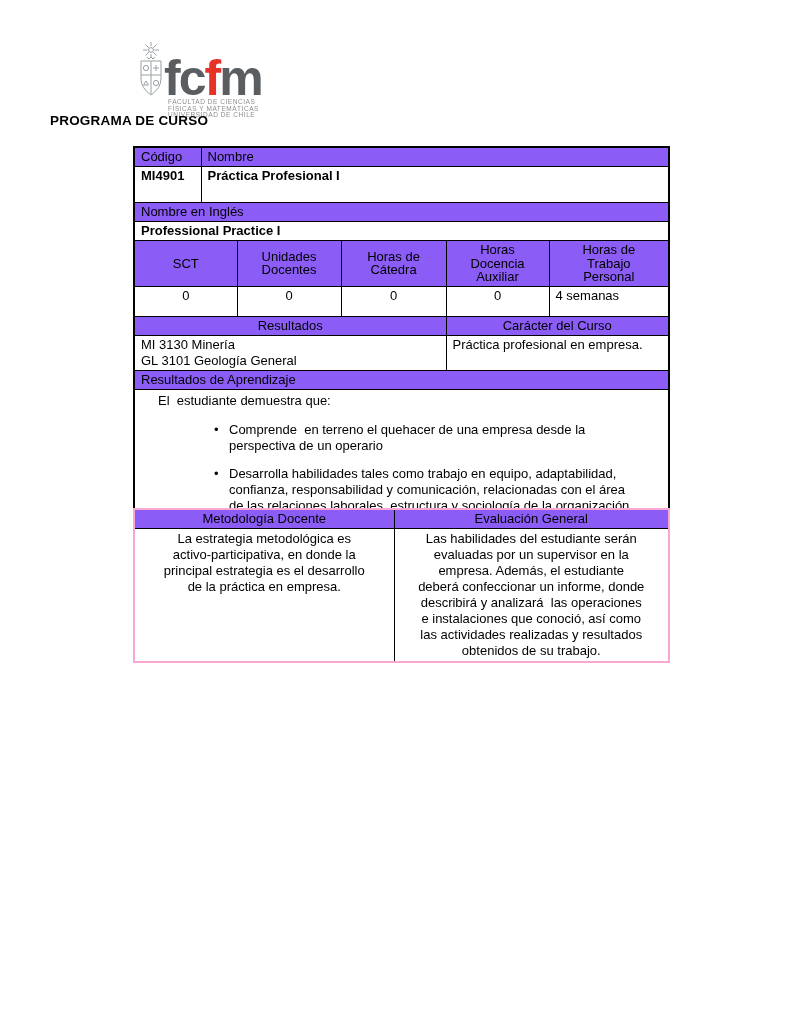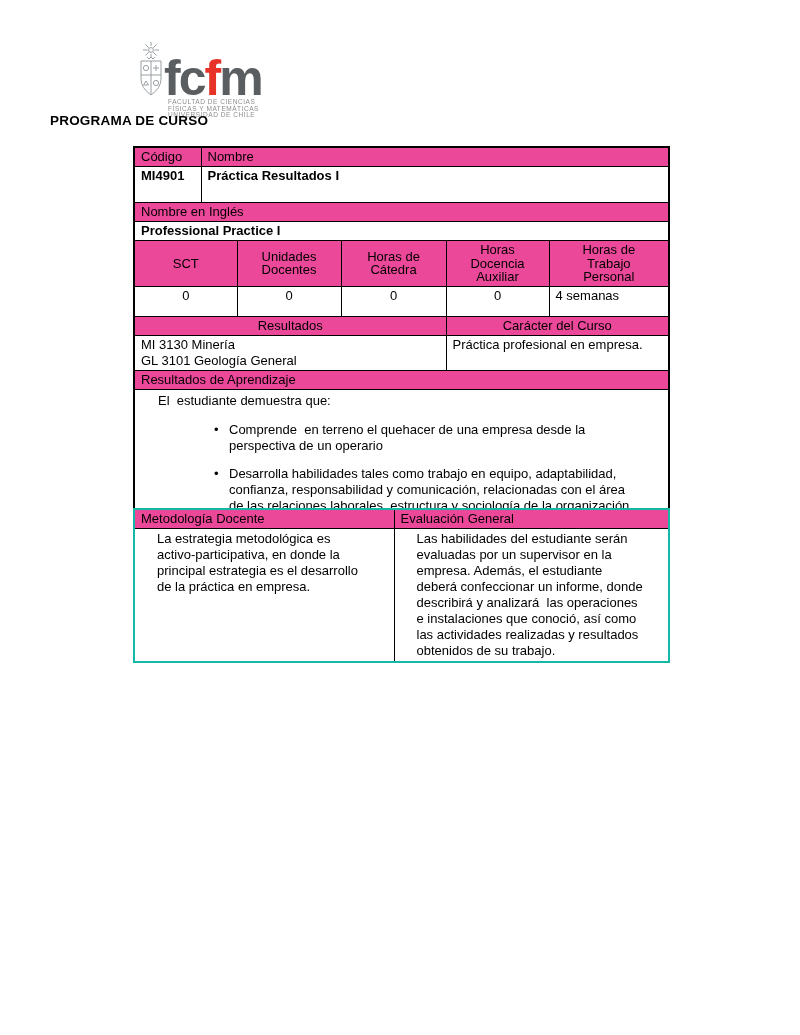--- a/index.html
+++ b/index.html
@@ -19,24 +19,24 @@
     color:#8a8d8f;letter-spacing:0.55px;white-space:nowrap;}
 
   
   .title{position:absolute;left:50px;top:113px;width:750px;text-align:left;
     font-size:13.5px;font-weight:bold;letter-spacing:0.2px;}
 
   
   table{border-collapse:collapse;table-layout:fixed;position:absolute;
     font-size:13px;}
   table.t1{left:133px;top:146px;width:535px;border:2px solid #000;}
-  table.t2{left:133px;top:508px;width:535px;border:2px solid #14b8a6;}
+  table.t2{left:133px;top:508px;width:535px;border:2px solid #f9a8d4;text-align:center;}
   td{border:1px solid #000;vertical-align:top;padding:1px 6px;line-height:16px;
     overflow:hidden;}
-  .gray{background:#ec4899;}
+  .gray{background:#8b5cf6;}
   .b{font-weight:bold;margin-left:24px;}
   .ctr{text-align:center;}
   .mid{vertical-align:middle;}
   .prl{white-space:pre-line;}
   .prw{white-space:pre-wrap;}
   .hours-hdr{line-height:13.5px;padding:2px 4px;}
   .intro{padding:1px 1px;}
   .bullet-row{position:relative;padding:0 10px 0 72px;margin-top:12px;}
   .bullet-row::before{content:"\2022";position:absolute;left:57px;top:0;}
   .body-cell{padding:2px 22px;}
@@ -77,21 +77,21 @@
         <col style="width:103px">
         <col style="width:120px">
     </colgroup>
     <tbody>
         <tr style="height:16px">
       <td class="gray">Código</td>
       <td class="gray" colspan="5">Nombre</td>
     </tr>
     <tr style="height:36px">
       <td class="b">MI4901</td>
-      <td class="b" colspan="5">Práctica Resultados I</td>
+      <td class="b" colspan="5">Práctica Profesional I</td>
     </tr>
     <tr style="height:16px">
       <td class="gray" colspan="6">Nombre en Inglés</td>
     </tr>
     <tr style="height:17px">
       <td class="b" colspan="6">Professional Practice I</td>
     </tr>
     <tr style="height:41px">
       <td class="gray ctr mid prl hours-hdr" colspan="2">SCT</td>
       <td class="gray ctr mid prl hours-hdr">Unidades

